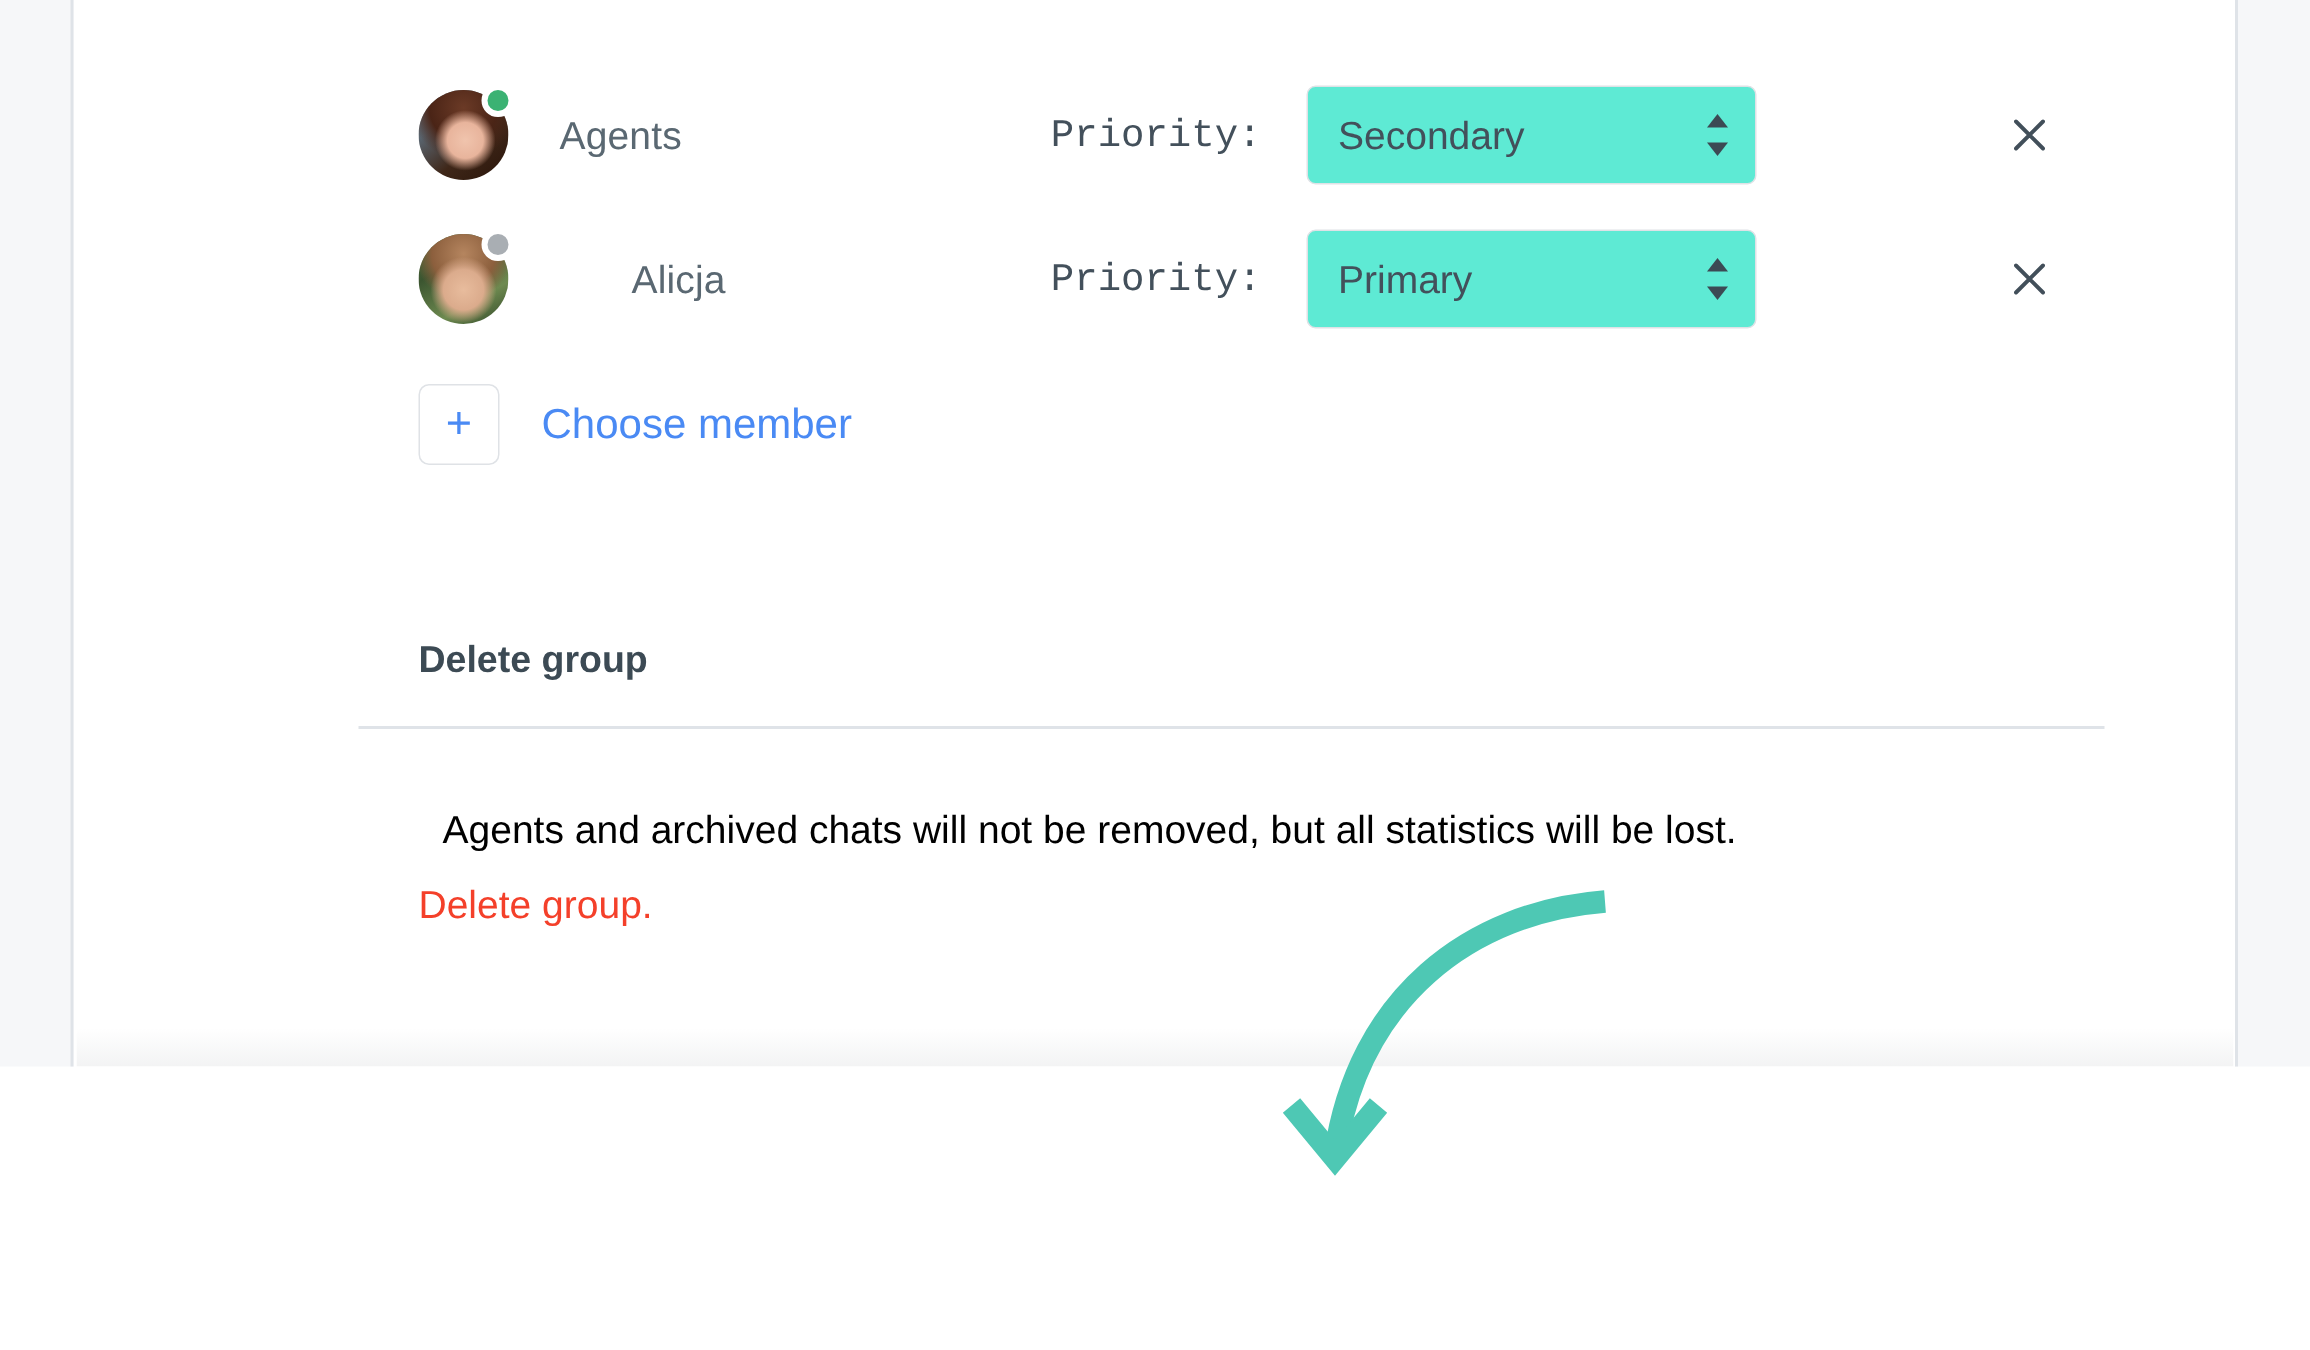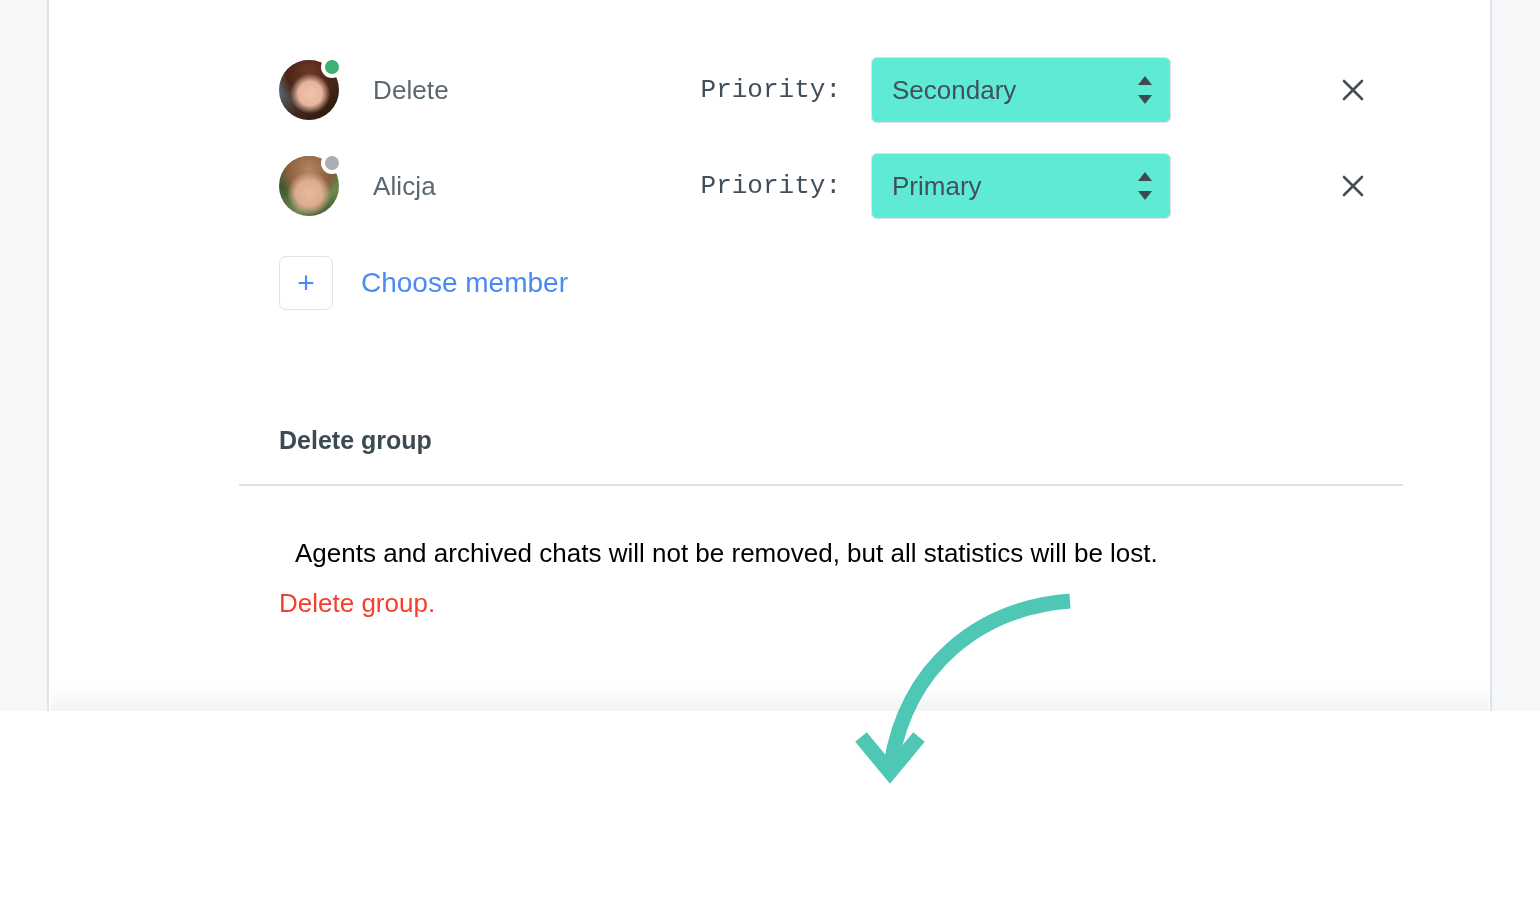--- a/index.html
+++ b/index.html
@@ -80,21 +80,21 @@
   
   .member-row {
     position: absolute;
     left: 228px;
     width: 1110px;
     height: 76px;
     display: flex;
     align-items: center;
   }
   #member-row-0 { top: 52px; }
-  #member-row-1 { top: 148px; }
+  #member-row-1 { top: 148px; gap: 48px; }
 
   .avatar-wrap {
     position: relative;
     width: 60px;
     height: 60px;
     flex: 0 0 60px;
   }
   .avatar {
     width: 60px;
     height: 60px;
@@ -291,21 +291,21 @@
 
   <div id="modal-body">
 
     <div class="member-row" id="member-row-0">
       <div class="avatar-wrap">
         <div class="avatar avatar-jessica">
           <div class="face"></div>
         </div>
         <span class="status-badge" id="status-badge-0" style="background: rgb(59, 178, 115);"></span>
       </div>
-      <span class="member-name">Delete</span>
+      <span class="member-name">Agents</span>
 
       <span class="priority-label" style="right:548px;">Priority:</span>
 
       <div class="priority-select" style="right:218px;">
         <span class="sel-value">Secondary</span>
         <span class="sel-spinner">
           <i class="up"></i>
             <i class="down"></i>
         </span>
       </div>

